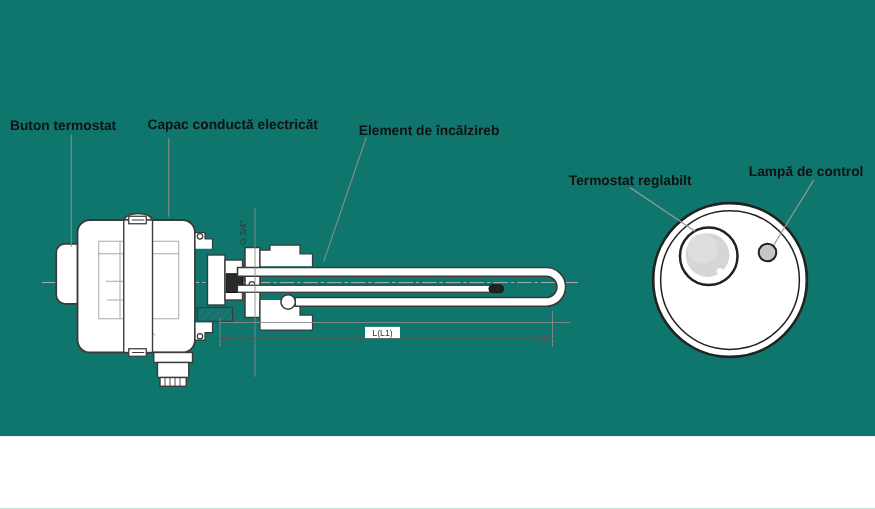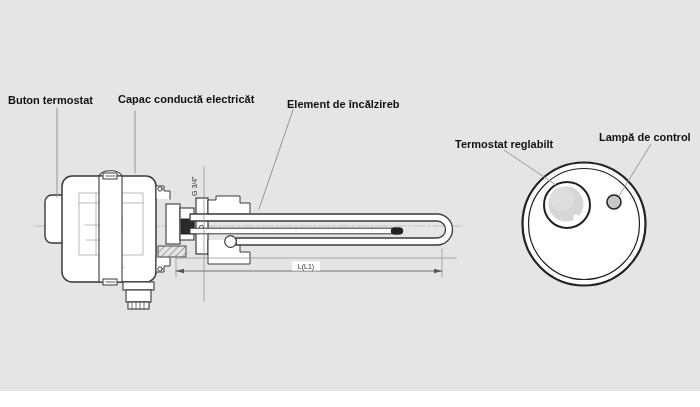--- a/index.html
+++ b/index.html
@@ -1,16 +1,16 @@
 <!DOCTYPE html>
 <html><head>
 <meta charset="utf-8">
 <style>
   html,body{margin:0;padding:0;background:#ffffff;}
-  .stage{position:relative;width:700px;height:391px;background:#e5e5e5;overflow:hidden;
+  .stage{position:relative;width:700px;height:349px;background:#0f766e;overflow:hidden;
          font-family:"Liberation Sans",sans-serif;}
   svg{display:block}
   text.callout{font:bold 11px "Liberation Sans",sans-serif;fill:#111;}
   text.dim{font:7px "Liberation Sans",sans-serif;fill:#333;}
 </style>
 </head>
 <body>
 
 <div class="stage">
 <svg width="700" height="407" viewBox="0 0 700 407">

